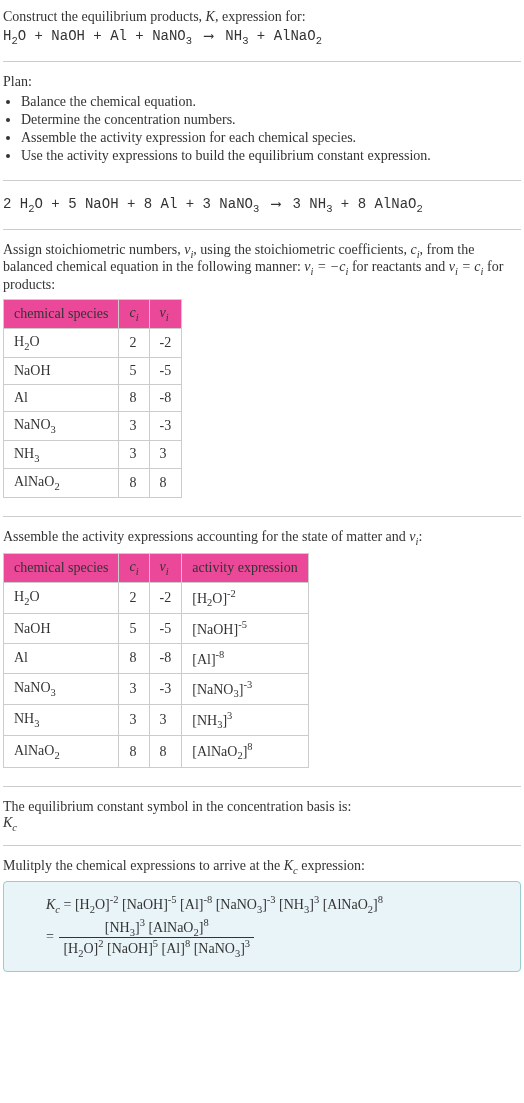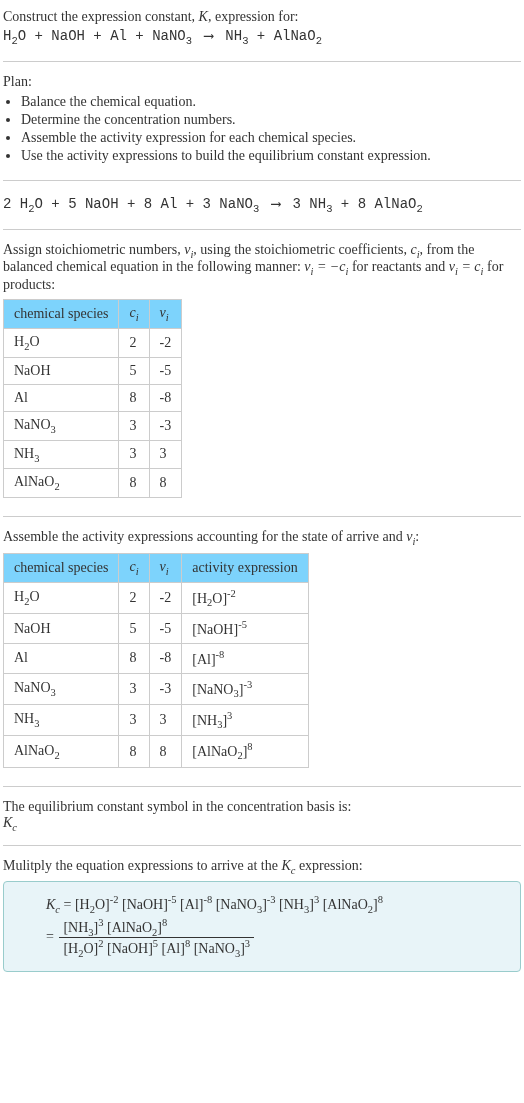--- a/index.html
+++ b/index.html
@@ -31,51 +31,51 @@
     table.data {
       border-collapse: collapse;
       margin: 6px 0;
     }
     table.data th, table.data td {
       border: 1px solid #ccc;
       padding: 5px 10px;
       text-align: left;
       font-weight: normal;
     }
-    table.data th { background: #7dd3fc; }
+    table.data th { background: #ec4899; }
     .answer-box {
       border: 1px solid #9cc;
       background: #e8f4f8;
       border-radius: 4px;
       padding: 10px 12px;
       margin: 6px 0;
     }
     .answer-box .ans-label {
       margin-bottom: 4px;
     }
     .indent { padding-left: 30px; }
     .frac {
       display: inline-block;
       vertical-align: middle;
-      text-align: left;
+      text-align: center;
       margin: 0 2px;
     }
     .frac .num { display: block; border-bottom: 1px solid #333; padding: 0 4px; }
     .frac .den { display: block; padding: 0 4px; }
     .nowrap { white-space: nowrap; }
     .kc-line { margin: 2px 0; }
     li { margin: 2px 0; }
     ul.bullets { list-style-type: disc; padding-left: 18px; margin: 4px 0; }
   </style>
 </head>
 <body>
 
 <div class="section">
   <div>
-    <span>Construct the expression constant, </span><span class="italic">K</span><span>, expression for:</span>
+    <span>Construct the equilibrium products, </span><span class="italic">K</span><span>, expression for:</span>
   </div>
   <div class="eq-line">
     <span>H<sub>2</sub>O + NaOH + Al + NaNO<sub>3</sub></span>
     <span class="arrow">⟶</span>
     <span>NH<sub>3</sub> + AlNaO<sub>2</sub></span>
   </div>
 </div>
 
 <hr class="hr">
 
@@ -143,21 +143,21 @@
           <td>8</td>
         </tr>
   </tbody>
     </table>
 </div>
 
 <hr class="hr">
 
 <div class="section">
   <div>
-    <span>Assemble the activity expressions accounting for the state of arrive and </span><span class="italic">ν<sub>i</sub></span><span>:</span>
+    <span>Assemble the activity expressions accounting for the state of matter and </span><span class="italic">ν<sub>i</sub></span><span>:</span>
   </div>
   <table class="data">
     <tbody>
         <tr>
       <th>chemical species</th>
       <th><span class="italic">c<sub>i</sub></span></th>
       <th><span class="italic">ν<sub>i</sub></span></th>
       <th>activity expression</th>
     </tr>
     <tr>
@@ -204,21 +204,21 @@
 
 <div class="section">
   <div>The equilibrium constant symbol in the concentration basis is:</div>
   <div class="italic"><span>K</span><sub>c</sub></div>
 </div>
 
 <hr class="hr">
 
 <div class="section">
   <div>
-    <span>Mulitply the equation expressions to arrive at the </span><span class="italic"><span>K</span><sub>c</sub></span><span> expression:</span>
+    <span>Mulitply the chemical expressions to arrive at the </span><span class="italic"><span>K</span><sub>c</sub></span><span> expression:</span>
   </div>
 
   <div class="answer-box">
     <div class="indent">
       <div class="kc-line nowrap">
         <span class="italic"><span>K</span><sub>c</sub></span><span> = </span><span id="flat-terms"><span class="nowrap"><span>[H<sub>2</sub>O]</span><sup>-2</sup></span> <span class="nowrap"><span>[NaOH]</span><sup>-5</sup></span> <span class="nowrap"><span>[Al]</span><sup>-8</sup></span> <span class="nowrap"><span>[NaNO<sub>3</sub>]</span><sup>-3</sup></span> <span class="nowrap"><span>[NH<sub>3</sub>]</span><sup>3</sup></span> <span class="nowrap"><span>[AlNaO<sub>2</sub>]</span><sup>8</sup></span></span>
       </div>
       <div class="kc-line nowrap">
         <span>= </span>
         <span class="frac">

